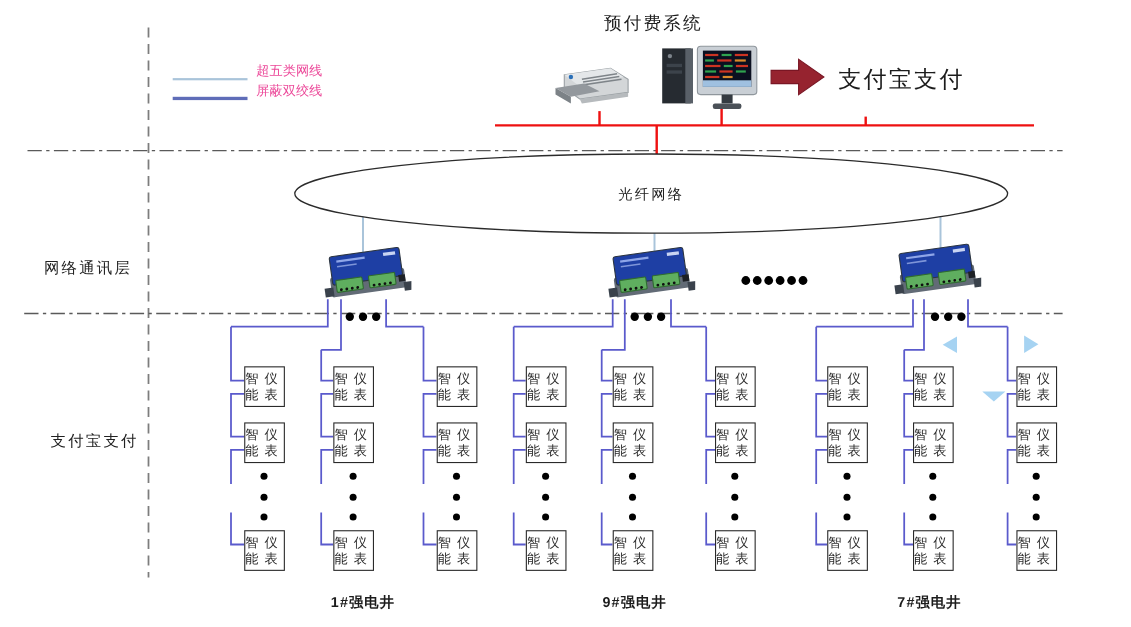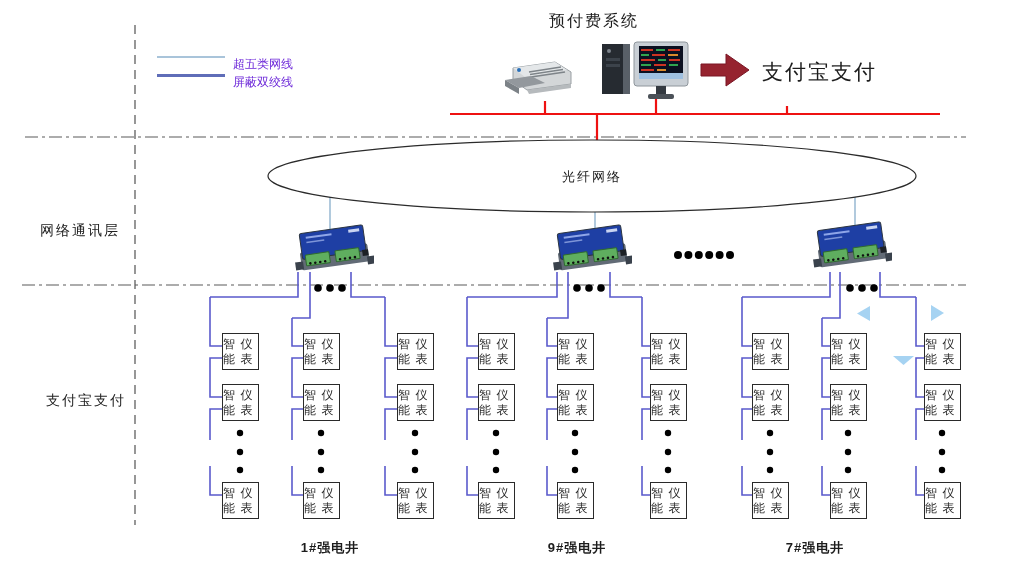--- a/index.html
+++ b/index.html
@@ -3,21 +3,21 @@
 <meta charset="utf-8">
 <style>
   html,body{margin:0;padding:0;background:#fff;}
   .stage{position:relative;width:1028px;height:570px;background:#ffffff;overflow:hidden;
          font-family:"Liberation Sans",sans-serif;color:#1c1c1c;}
   .abs{position:absolute;}
   svg.overlay{position:absolute;left:0;top:0;}
   .title{font-size:16px;letter-spacing:2px;transform:translateX(-50%);white-space:nowrap;}
   .cloud-label{font-size:13px;letter-spacing:2px;transform:translateX(-50%);white-space:nowrap;}
   .layer-label{font-size:14px;letter-spacing:2px;color:#222;white-space:nowrap;}
-  .legend-row{display:flex;align-items:flex-start;gap:8px;font-size:12px;color:#6d28d9;white-space:nowrap;}
+  .legend-row{display:flex;align-items:flex-end;gap:8px;font-size:12px;color:#ec4899;white-space:nowrap;}
   .legend-swatch{width:68px;height:2px;display:inline-block;}
   .sw-cat5{background:#a9c4da;}
   .sw-stp{background:#5f6db8;height:3px;}
   .pay-label{font-size:21px;letter-spacing:2px;white-space:nowrap;}
   .meter{position:absolute;width:37px;height:37px;background:#fff;border:1px solid #2a2a2a;
          box-sizing:border-box;display:flex;flex-direction:row;align-items:center;
          justify-content:center;font-size:12px;line-height:1.2;color:#2b2b2b;}
   .glabel{position:absolute;transform:translateX(-50%);font-size:13px;font-weight:700;
           letter-spacing:1px;white-space:nowrap;margin-top:13px;}
 </style>
@@ -186,21 +186,21 @@
   </div>
   <div class="abs legend-row" style="left:157px;top:74px;">
     <span class="legend-swatch sw-stp"></span>
     <span>屏蔽双绞线</span>
   </div>
 
   <div class="abs pay-label" style="left:762px;top:58px;">支付宝支付</div>
 
   <div class="abs cloud-label" style="left:592px;top:168px;">光纤网络</div>
 
-  <div class="abs layer-label" style="left:40px;top:222px;">网络通讯层</div>
+  <div class="abs layer-label" style="left:40px;top:235px;">网络通讯层</div>
   <div class="abs layer-label" style="left:46px;top:392px;">支付宝支付</div>
 
   <div id="meters">
       <div class="meter" style="left: 222px; top: 333px;">
         <span>智能</span>
         <span>仪表</span>
       </div>
       <div class="meter" style="left: 222px; top: 384px;">
         <span>智能</span>
         <span>仪表</span>
@@ -300,16 +300,16 @@
         <span>仪表</span>
       </div>
       <div class="meter" style="left: 924px; top: 384px;">
         <span>智能</span>
         <span>仪表</span>
       </div>
       <div class="meter" style="left: 924px; top: 482px;">
         <span>智能</span>
         <span>仪表</span>
       </div>
-      <div class="glabel" style="left: 815px; top: 526px;">7#强电井</div>
+      <div class="glabel" style="left: 845px; top: 526px;">7#强电井</div>
     </div>
 
 </div>
 
 </body></html>

